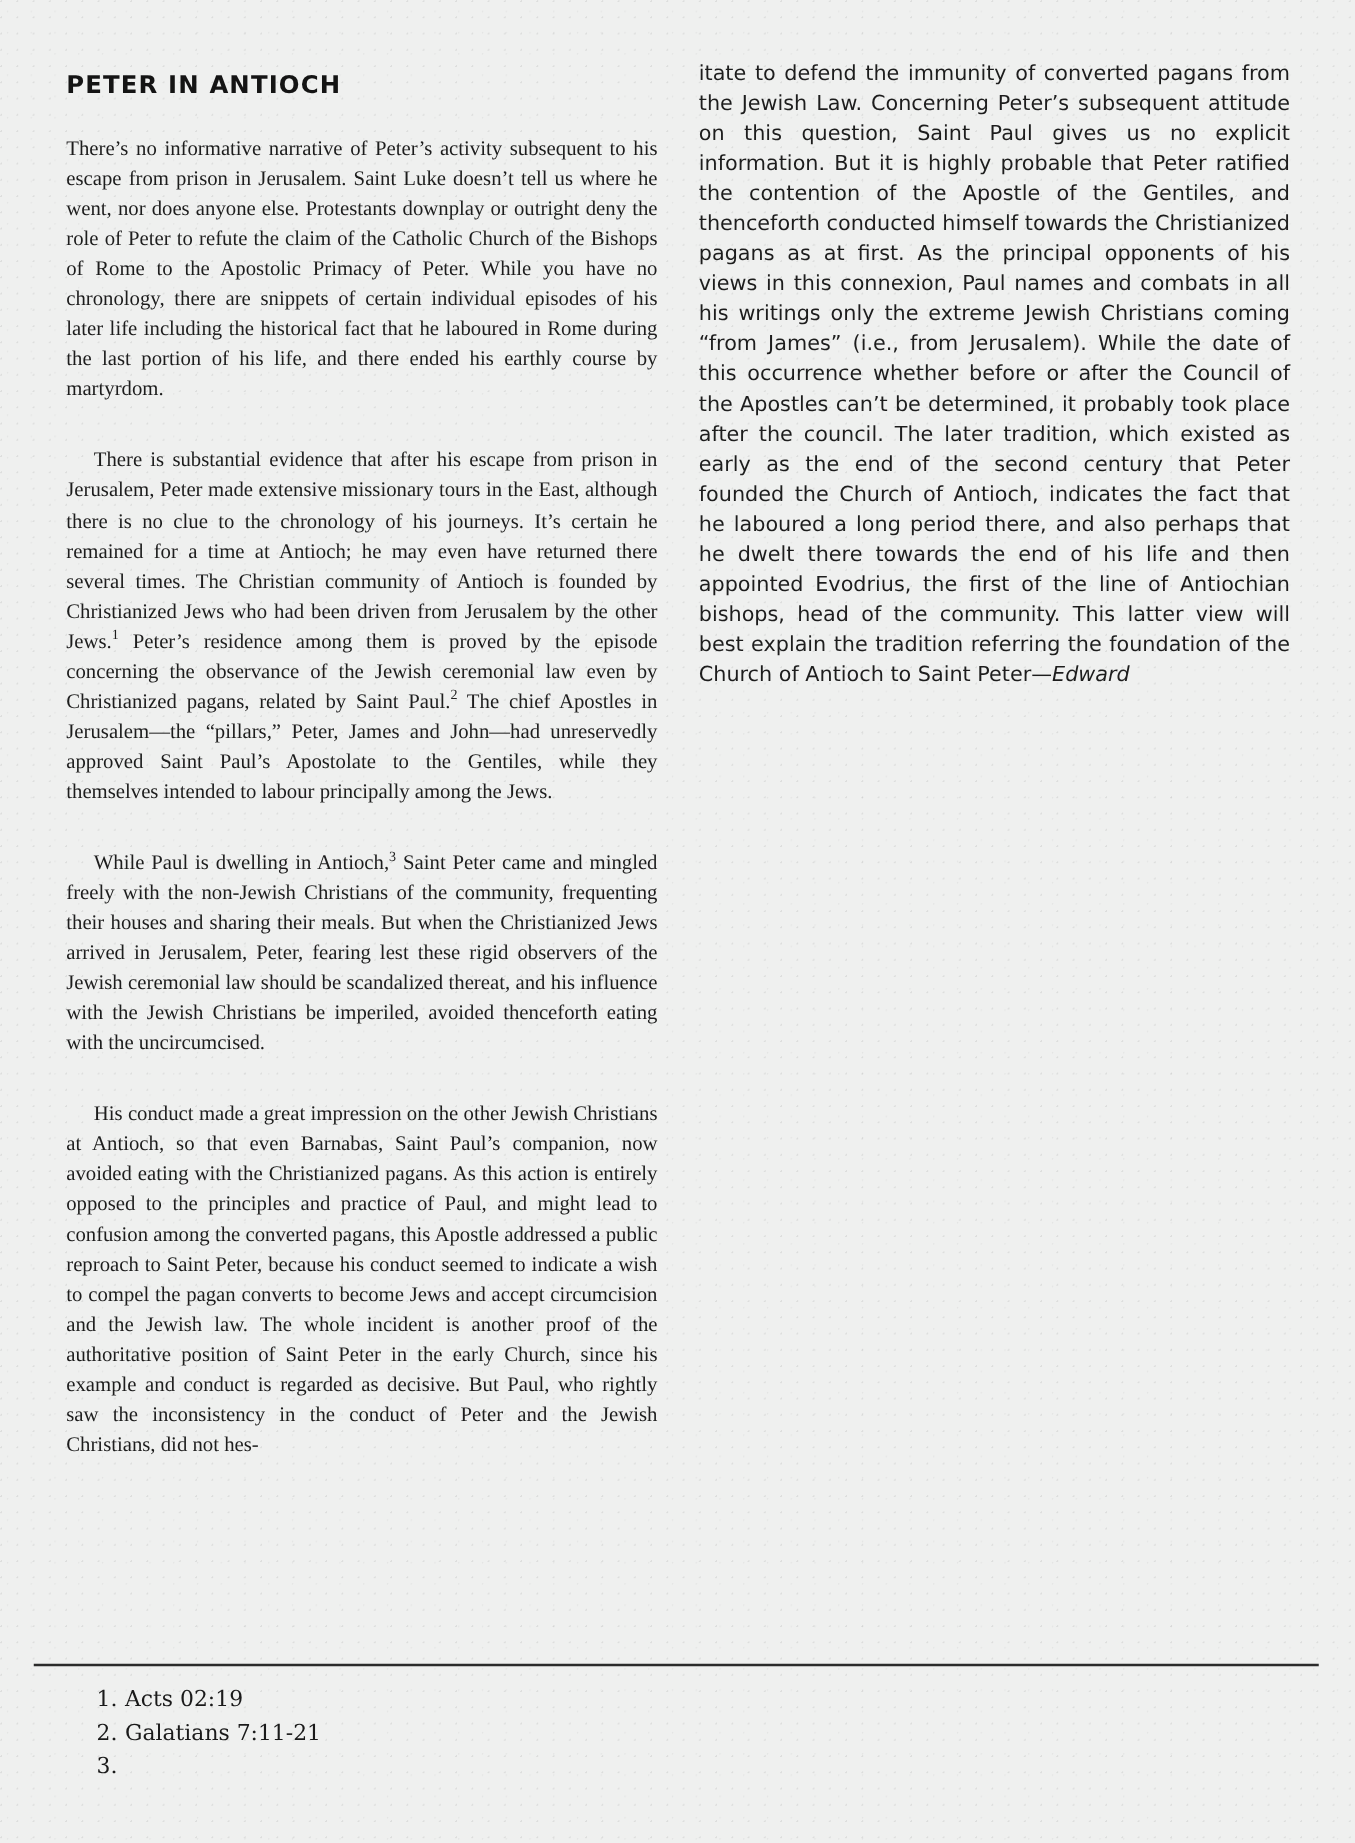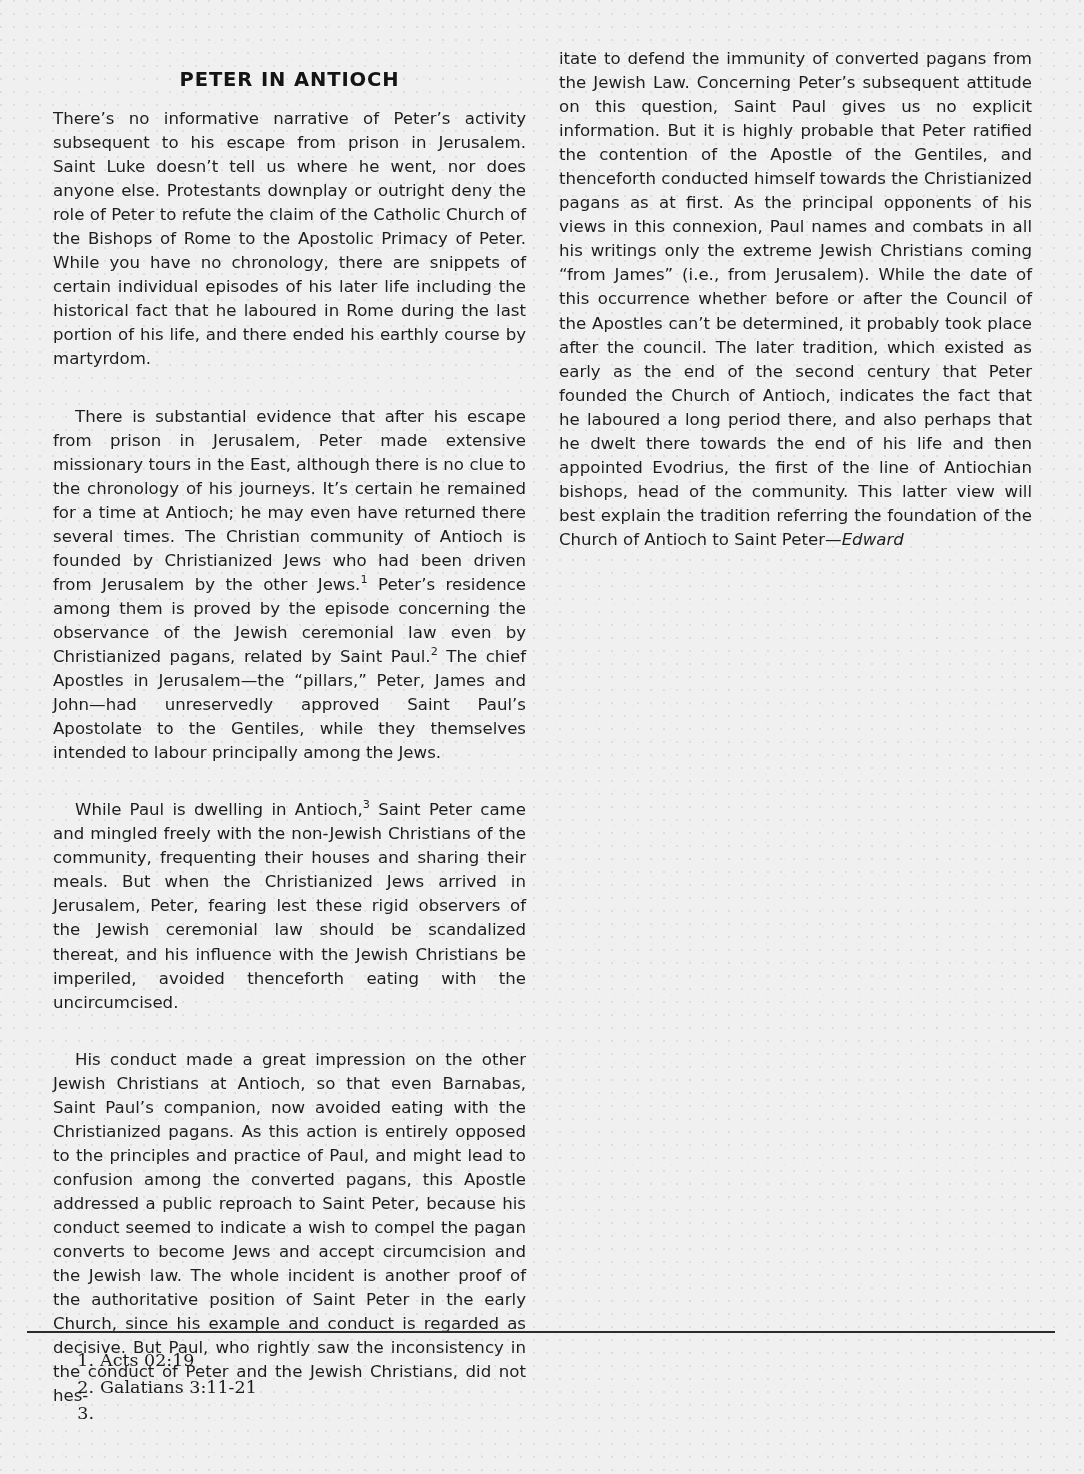--- a/index.html
+++ b/index.html
@@ -26,23 +26,23 @@
     position: absolute;
     left: 0; top: 0;
     width: 1084px;
     height: 1474px;
   }
 
   
   .article-title {
     position: absolute;
     left: 53px;
-    top: 56px;
+    top: 44px;
     width: 473px;
-    text-align: center;
+    text-align: left;
     font-family: "DejaVu Sans", sans-serif;
     font-weight: bold;
     font-size: 19.5px;
     letter-spacing: 0.9px;
     color: #141414;
     line-height: 22px;
   }
 
   
   .column {
@@ -52,20 +52,21 @@
     line-height: 24.05px;
     text-align: justify;
     text-justify: inter-word;
     color: #1d1d1d;
     hyphens: none;
   }
   #col-left {
     left: 53px;
     top: 107px;
     width: 473px;
+    font-family: Liberation Serif, serif;
   }
   #col-right {
     left: 559px;
     top: 47px;
     width: 473px;
   }
 
   .column p {
     margin: 0;
     text-align: justify;
@@ -161,21 +162,21 @@
 
   <div class="footnotes">
 
     <div class="footnote-item">
       <span class="footnote-num">1.</span>
       <span>Acts 02:19</span>
     </div>
 
     <div class="footnote-item">
       <span class="footnote-num">2.</span>
-      <span>Galatians 3:11-21</span>
+      <span>Galatians 7:11-21</span>
     </div>
 
     <div class="footnote-item">
       <span class="footnote-num">3.</span>
     </div>
 
   </div>
 
 </div>
 

